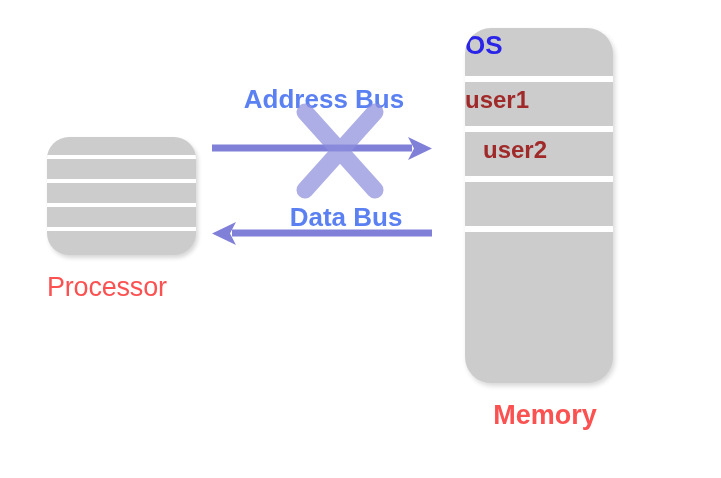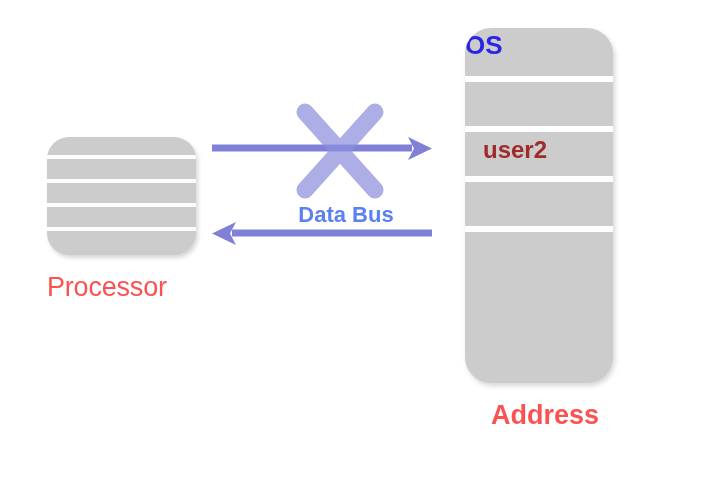--- a/index.html
+++ b/index.html
@@ -130,21 +130,21 @@
     font-weight: bold;
     color: #5b80f2;
     white-space: nowrap;
   }
   #data-bus-label {
     position: absolute;
     left: 256px;
     top: 202px;
     width: 180px;
     text-align: center;
-    font-size: 22px;
+    font-size: 26px;
     font-weight: bold;
     color: #5b80f2;
     white-space: nowrap;
   }
 
   #bus-svg {
     position: absolute;
     left: 0;
     top: 0;
     width: 721px;
@@ -165,24 +165,26 @@
   </div>
   <div id="processor-label">Processor</div>
 
   <div id="memory-box">
     <div class="mem-gap" id="mem-gap-1"></div>
     <div class="mem-gap" id="mem-gap-2"></div>
     <div class="mem-gap" id="mem-gap-3"></div>
     <div class="mem-gap" id="mem-gap-4"></div>
 
     <div class="mem-seg-label" id="mem-label-os">OS</div>
+    <div class="mem-seg-label" id="mem-label-user1">user1</div>
     <div class="mem-seg-label" id="mem-label-user2">user2</div>
   </div>
-  <div id="memory-label">Address</div>
-
+  <div id="memory-label">Memory</div>
+
+  <div id="address-bus-label">Address Bus</div>
   <div id="data-bus-label">Data Bus</div>
 
   <svg id="bus-svg" viewBox="0 0 721 478">
 
     <g>
       <line x1="212" y1="148" x2="412" y2="148" stroke="#8080d8" stroke-width="7" stroke-linecap="butt"></line>
       <polygon points="408,137 432,148.5 408,160 414,148.5" fill="#8080d8"></polygon>
     </g>
 
     <g opacity="0.72">

